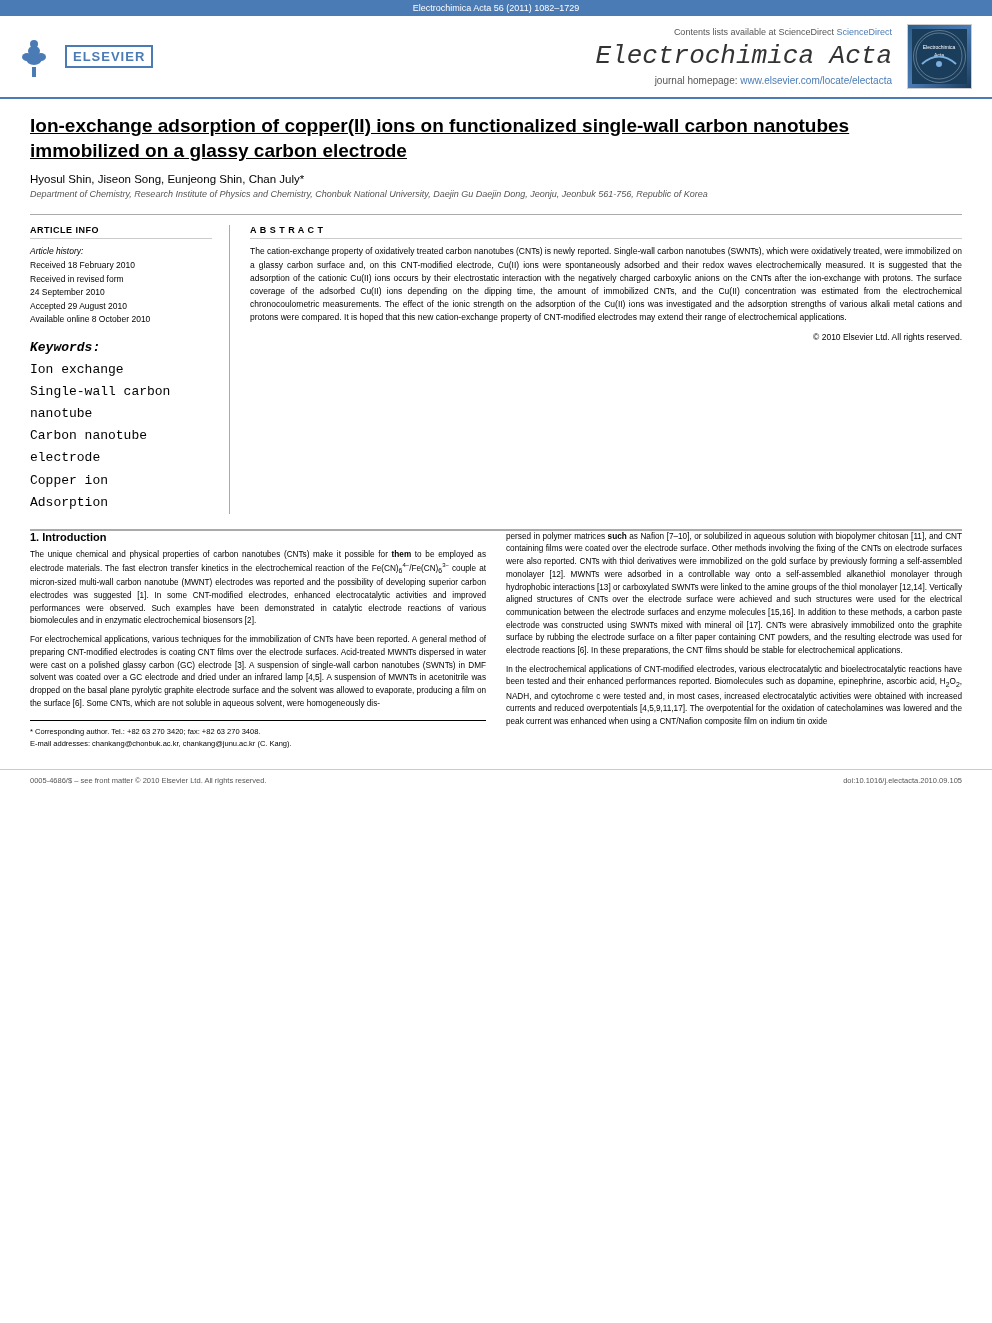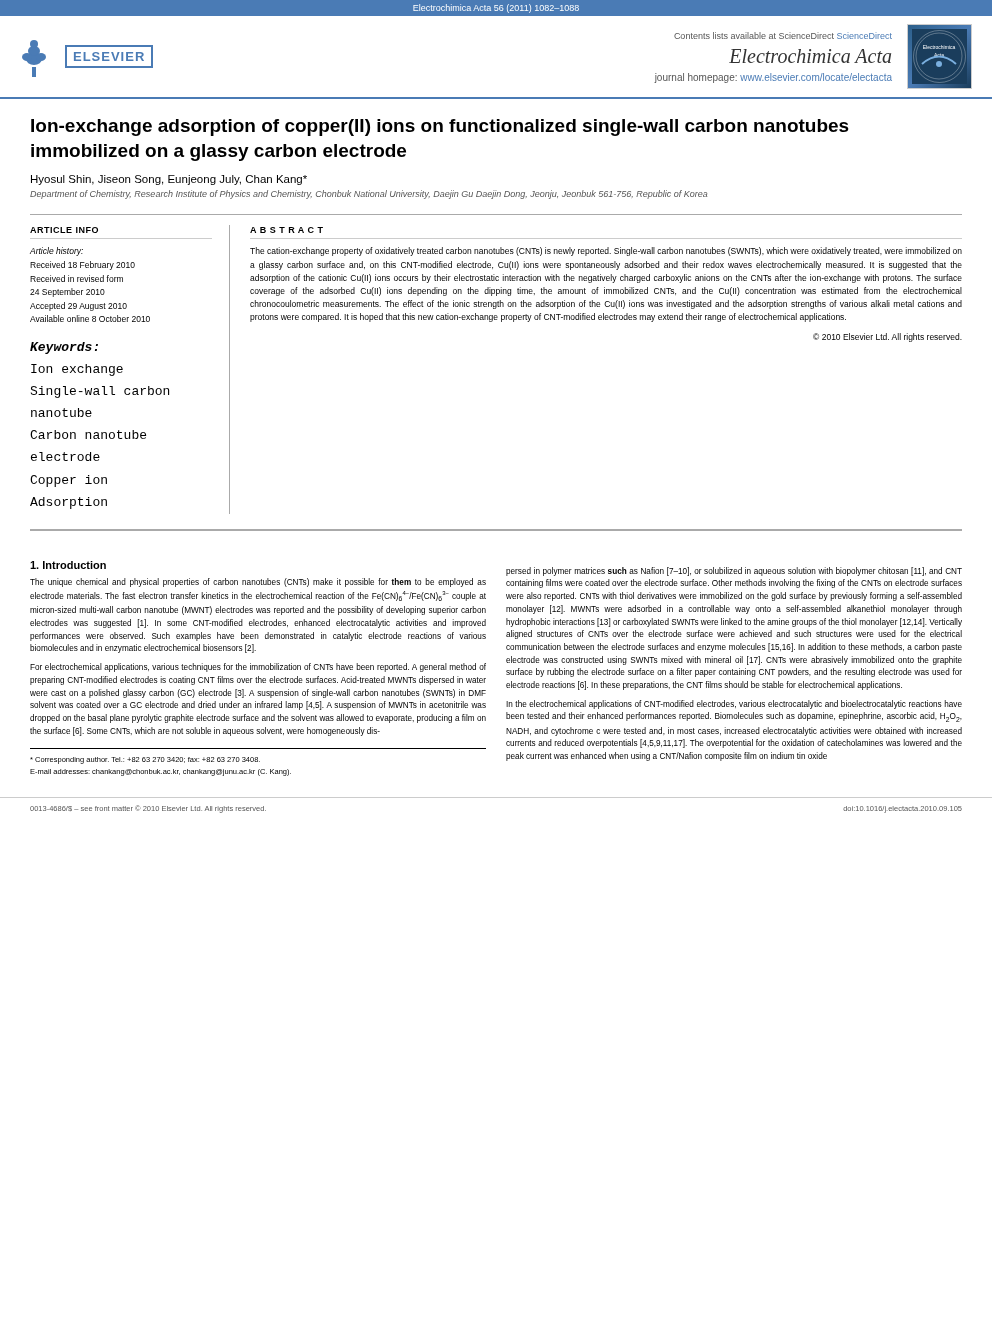--- a/index.html
+++ b/index.html
@@ -37,22 +37,22 @@
     }
 
     .contents-line {
       font-family: Arial, sans-serif;
       font-size: 9px;
       color: #555;
       margin-bottom: 4px;
     }
 
     .journal-title {
-      font-family: Liberation Serif, serif;
-      font-size: 20px;
+      font-family: Liberation Mono, monospace;
+      font-size: 26px;
       color: #333;
       font-style: italic;
       margin-bottom: 4px;
     }
 
     .journal-homepage {
       font-family: Arial, sans-serif;
       font-size: 10px;
       color: #555;
     }
@@ -111,20 +111,21 @@
     }
 
     
     .article-title {
       font-size: 19px;
       font-weight: bold;
       color: #000;
       line-height: 1.3;
       margin-bottom: 10px;
       font-family: Arial, sans-serif;
+      text-decoration: underline;
     }
 
     
     .authors {
       font-size: 11.5px;
       color: #000;
       margin-bottom: 4px;
       font-family: Arial, sans-serif;
     }
 
@@ -208,24 +209,23 @@
       text-align: right;
       font-family: Arial, sans-serif;
       font-size: 8.5px;
       color: #000;
       margin-top: 8px;
     }
 
     
     .body-section {
       border-top: 2px solid #aaa;
-      padding-top: 28px;
+      padding-top: 0;
       display: flex;
       gap: 20px;
-      align-items: center;
     }
 
     .body-left {
       flex: 1;
     }
 
     .body-right {
       flex: 1;
     }
 
@@ -275,21 +275,21 @@
       border-top: 1px solid #ccc;
       margin-top: 5px;
     }
 
     .blue-link { color: #4a7bb5; }
   </style>
 </head>
 <body>
 
 <div class="top-bar">
-  <span>Electrochimica Acta 56 (2011) 1082–1088</span>
+  <span>Electrochimica Acta 56 (2011) 1082–1729</span>
 </div>
 
 <div class="journal-header">
 
   <div class="elsevier-logo">
     <div style="display:flex;align-items:center;gap:17px;">
 
       <svg width="28" height="40" viewBox="0 0 28 40">
         <rect x="12" y="30" width="4" height="10" fill="#4a7bb5"></rect>
         <ellipse cx="14" cy="22" rx="8" ry="6" fill="#4a7bb5"></ellipse>
@@ -329,21 +329,21 @@
       </svg>
     </div>
   </div>
 </div>
 
 <div class="main-content">
 
   <div class="article-title">Ion-exchange adsorption of copper(II) ions on functionalized single-wall carbon nanotubes immobilized on a glassy carbon electrode</div>
 
   <div class="authors">
-    <span>Hyosul Shin, Jiseon Song, Eunjeong July, Chan Kang*</span>
+    <span>Hyosul Shin, Jiseon Song, Eunjeong Shin, Chan July*</span>
   </div>
 
   <div class="affiliation">Department of Chemistry, Research Institute of Physics and Chemistry, Chonbuk National University, Daejin Gu Daejin Dong, Jeonju, Jeonbuk 561-756, Republic of Korea</div>
 
   <div class="two-col">
 
     <div class="left-col">
 
       <div class="section-header">ARTICLE INFO</div>
       <div class="article-history">
@@ -395,15 +395,15 @@
       <div class="body-text">
         <p>persed in polymer matrices <strong>such</strong> as Nafion [7–10], or solubilized in aqueous solution with biopolymer chitosan [11], and CNT containing films were coated over the electrode surface. Other methods involving the fixing of the CNTs on electrode surfaces were also reported. CNTs with thiol derivatives were immobilized on the gold surface by previously forming a self-assembled monolayer [12]. MWNTs were adsorbed in a controllable way onto a self-assembled alkanethiol monolayer through hydrophobic interactions [13] or carboxylated SWNTs were linked to the amine groups of the thiol monolayer [12,14]. Vertically aligned structures of CNTs over the electrode surface were achieved and such structures were used for the electrical communication between the electrode surfaces and enzyme molecules [15,16]. In addition to these methods, a carbon paste electrode was constructed using SWNTs mixed with mineral oil [17]. CNTs were abrasively immobilized onto the graphite surface by rubbing the electrode surface on a filter paper containing CNT powders, and the resulting electrode was used for electrode reactions [6]. In these preparations, the CNT films should be stable for electrochemical applications.</p>
         <p>In the electrochemical applications of CNT-modified electrodes, various electrocatalytic and bioelectrocatalytic reactions have been tested and their enhanced performances reported. Biomolecules such as dopamine, epinephrine, ascorbic acid, H<sub>2</sub>O<sub>2</sub>, NADH, and cytochrome c were tested and, in most cases, increased electrocatalytic activities were obtained with increased currents and reduced overpotentials [4,5,9,11,17]. The overpotential for the oxidation of catecholamines was lowered and the peak current was enhanced when using a CNT/Nafion composite film on indium tin oxide</p>
       </div>
     </div>
 
   </div>
 </div>
 
 <div class="bottom-bar">
-  <span>0013-4686/$ – see front matter © 2010 Elsevier Ltd. All rights reserved.</span>
+  <span>0005-4686/$ – see front matter © 2010 Elsevier Ltd. All rights reserved.</span>
   <span>doi:10.1016/j.electacta.2010.09.105</span>
 </div>
 
 </body></html>

